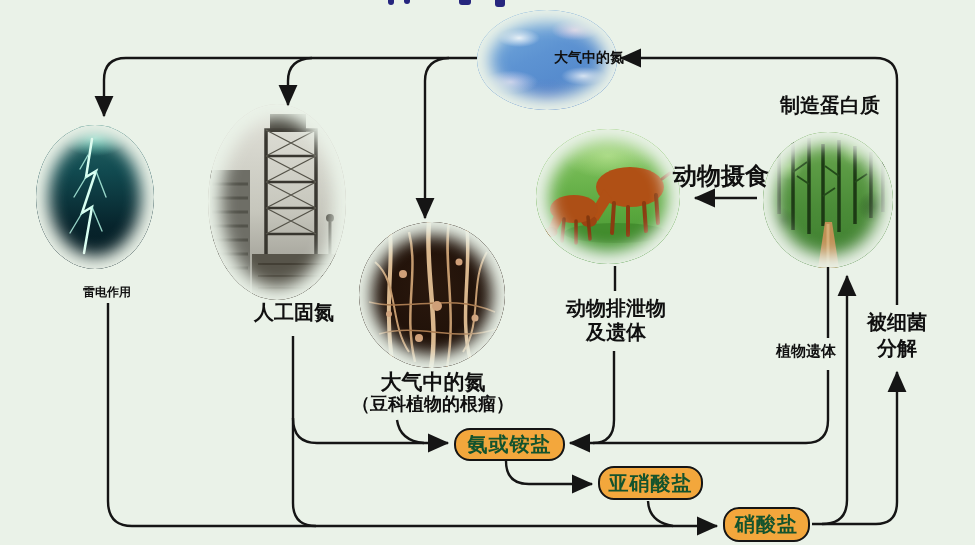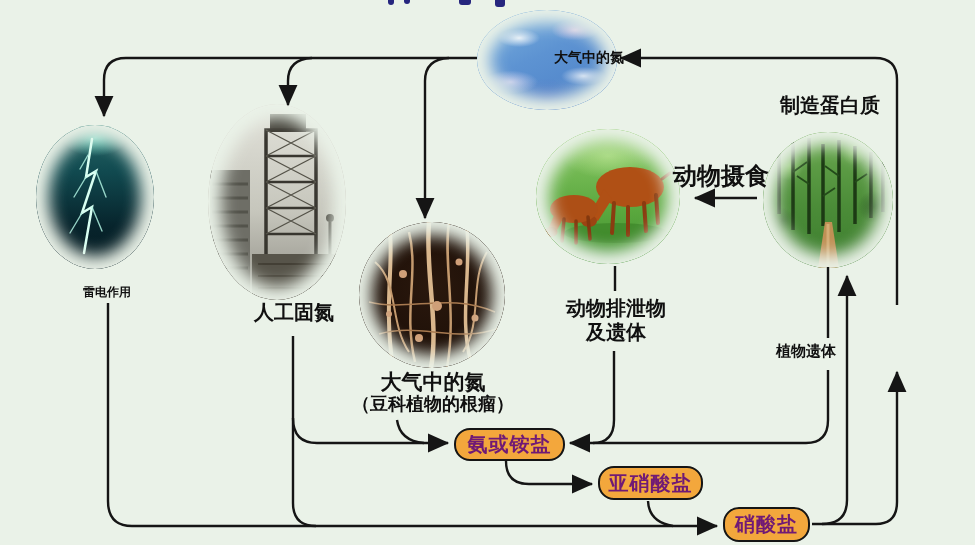--- a/index.html
+++ b/index.html
@@ -77,21 +77,21 @@
     white-space:nowrap;
   }
   .lbl .sub{display:block;}
   
   .chem{
     position:absolute;
     background:#f3a73c;
     border:2.5px solid #151515;
     border-radius:16px;
     display:flex;align-items:center;justify-content:center;
-    font-weight:bold;font-size:20px;color:#701a75;
+    font-weight:bold;font-size:20px;color:#14532d;
     box-sizing:border-box;
     letter-spacing:1px;
   }
   
   .frag{position:absolute;top:0;background:#26267e;border-radius:0 0 3px 3px;}
 </style>
 </head>
 <body>
 
 <div id="canvas">
@@ -236,20 +236,24 @@
 
   <div class="lbl" style="left:755px;top:94px;width:150px;font-size:20px;">制造蛋白质</div>
 
   <div class="lbl" style="left:536px;top:296px;width:160px;font-size:20px;line-height:1.2;">
     <span class="sub">动物排泄物</span>
     <span class="sub">及遗体</span>
   </div>
 
   <div class="lbl" style="left:736px;top:343px;width:140px;font-size:15px;">植物遗体</div>
 
+  <div class="lbl" style="left:837px;top:309px;width:120px;font-size:20px;line-height:1.3;">
+    <span class="sub">被细菌</span>
+    <span class="sub">分解</span>
+  </div>
 
   <div class="chem" style="left:454px;top:428px;width:111px;height:33px;">
     <span>氨或铵盐</span>
   </div>
 
   <div class="chem" style="left:598px;top:466px;width:105px;height:34px;">
     <span>亚硝酸盐</span>
   </div>
 
   <div class="chem" style="left:723px;top:507px;width:87px;height:35px;font-family:Liberation Mono, monospace;">

